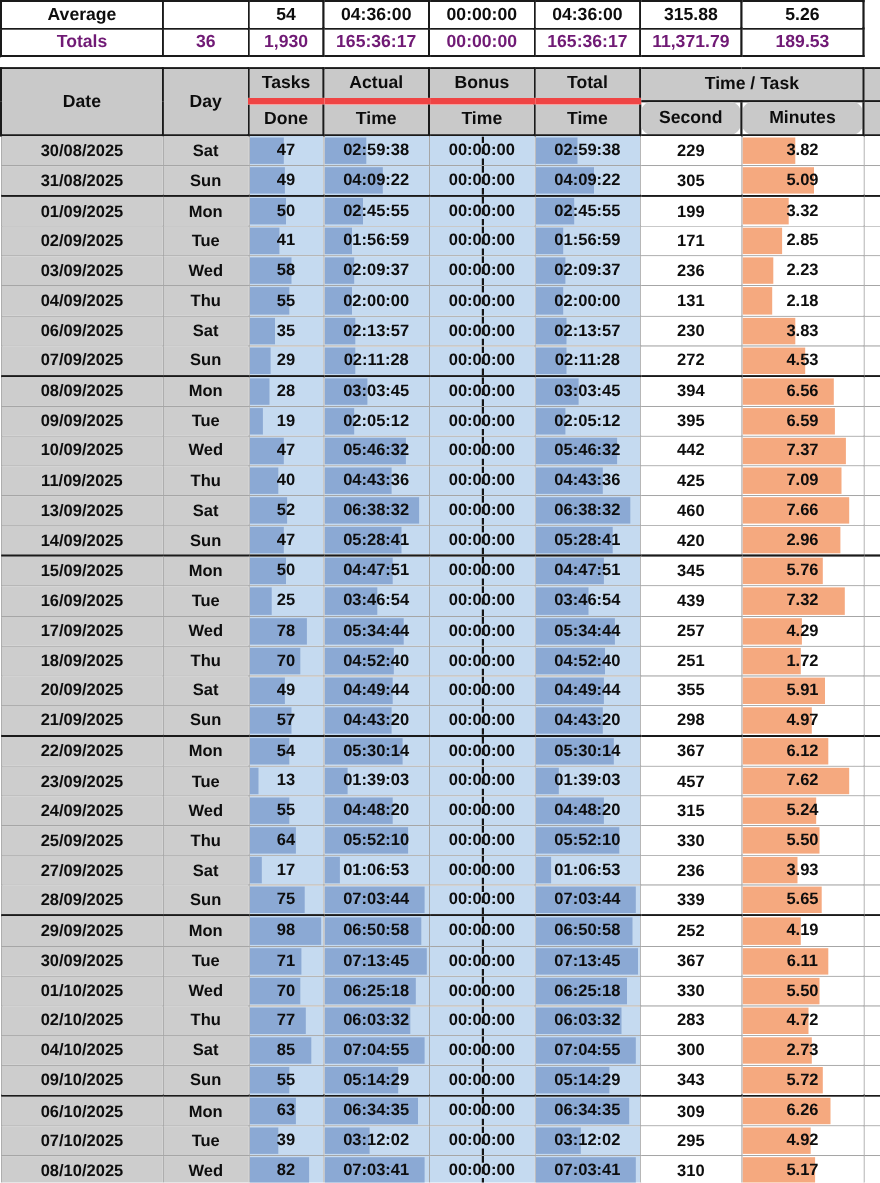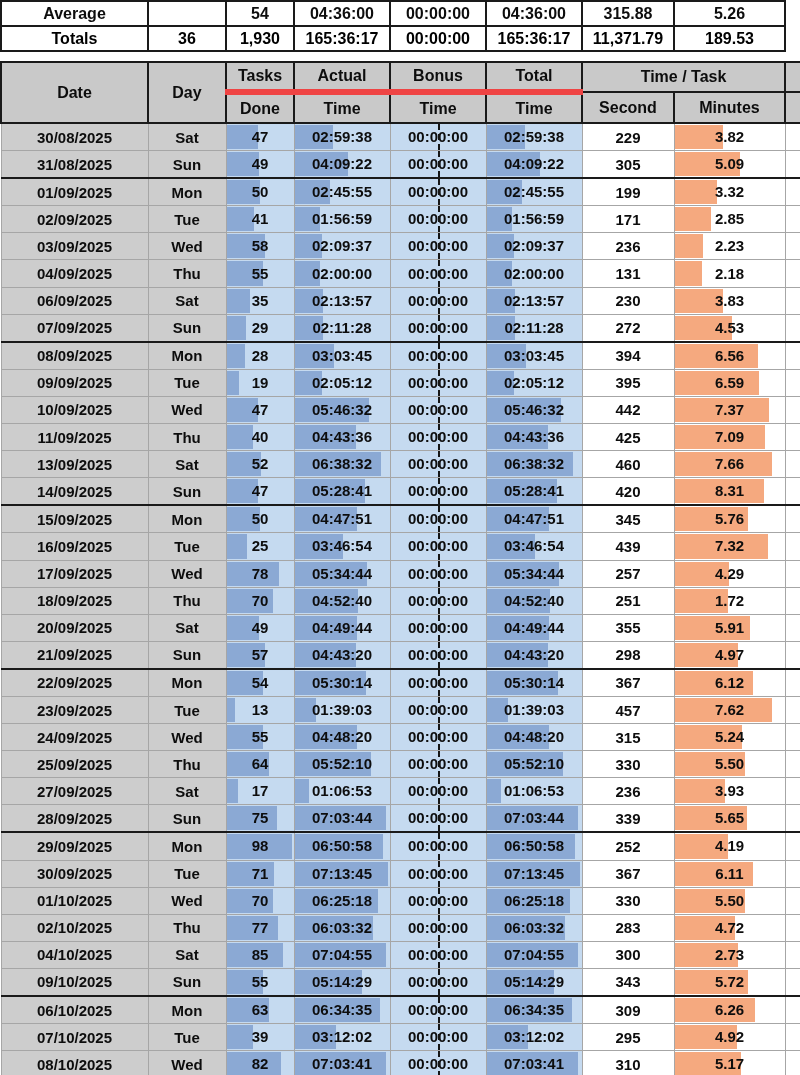--- a/index.html
+++ b/index.html
@@ -56,21 +56,21 @@
     border-left: 2px solid #1a1a1a;
     border-right: 2px solid #1a1a1a;
     border-top: 2px solid #1a1a1a;
     border-bottom: 2px solid #1a1a1a;
     font-size: 16px;
   }
   tr.summary td.blank-edge {
     border: none;
     background: #ffffff;
   }
-  tr.totals td { color: #000000; margin-top: 21px; }
+  tr.totals td { color: #701a75; margin-top: 21px; }
 
   tr.spacer td {
     height: 9px;
     border: none;
     background: #ffffff;
   }
 
   
   tr.hdr td, tr.hdr2 td {
     background: #c9c9c9;
@@ -80,21 +80,21 @@
   tr.hdr td.sub-top {
     border-bottom: 1px solid #8c8c8c;
     height: 26px;
   }
   tr.hdr2 td.sub-bot {
     border-top: 6px solid #ef4444;
     height: 27px;
   }
   td.tall { height: 53px; }
   td.hdr-split-top { height: 26px; border-bottom: 1px solid #8c8c8c; }
-  td.hdr-split-bot { height: 27px; border-top: 1px solid #8c8c8c; }
+  td.hdr-split-bot { height: 27px; border-top: 1px solid #8c8c8c; border-radius: 12px; }
   td.edge-hdr { background: #c9c9c9; border: 2px solid #1a1a1a; border-right: none; }
 
   
   tr.drow td { height: 26.1px; font-size: 15px; }
   td.cell-date, td.cell-day {
     background: #cdcdcd;
     border-left: 2px solid #1a1a1a;
     border-right: 1px solid #6e6e6e;
     border-top: 1px solid #8a8a8a;
     border-bottom: 1px solid #8a8a8a;
@@ -596,21 +596,21 @@
             <div class="axis-dash"></div>
             <span class="cval">00:00:00</span>
           </td>
           <td class="cell-bar cell-total">
             <div class="bar" style="width: 74.7008%;"></div>
             <span class="cval">05:28:41</span>
           </td>
           <td class="cell-plain">420</td>
           <td class="cell-minutes">
             <div class="bar-orange" style="width: 81.2791%;"></div>
-            <span class="cval">8.31</span>
+            <span class="cval">2.96</span>
           </td>
           <td class="edge-data"></td>
         </tr>
         <tr class="drow">
           <td class="cell-date">15/09/2025</td>
           <td class="cell-day">Mon</td>
           <td class="cell-bar cell-tasks">
             <div class="bar" style="width: 50%;"></div>
             <span class="cval">50</span>
           </td>

